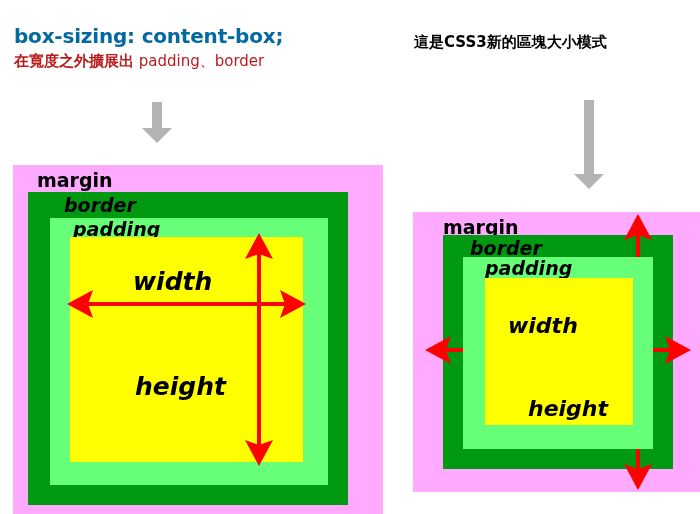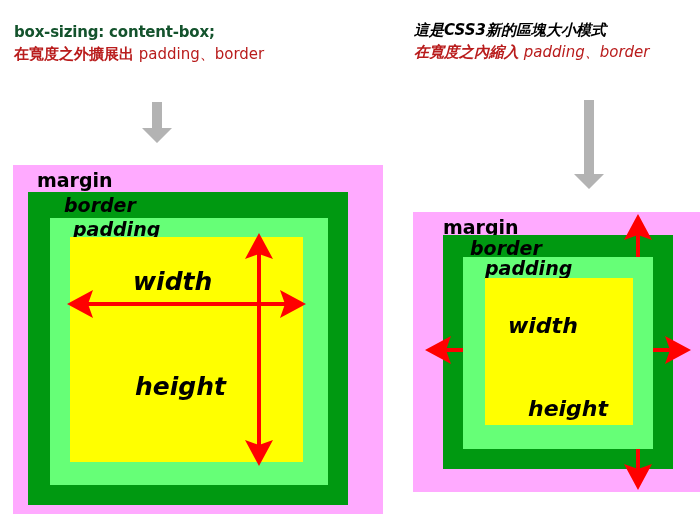--- a/index.html
+++ b/index.html
@@ -21,36 +21,36 @@
     position: absolute;
     line-height: 1.45;
     white-space: nowrap;
   }
   .caption .line1 {
     font-size: 15px;
     font-weight: 700;
     color: #000000;
   }
   .caption .line2 {
-    font-size: 15px;
+    font-size: 20px;
     font-weight: 700;
-    color: #14532d;
+    color: #0369a1;
     letter-spacing: -0.2px;
   }
   .caption .line3 {
     font-size: 15px;
     font-weight: 700;
     color: #b91c1c;
   }
   .caption .line3 .mono {
     font-weight: 400;
   }
 
   #caption-left  { left: 14px;  top: 22px; }
-  #caption-right { left: 414px; top: 20px; font-style: italic; }
+  #caption-right { left: 414px; top: 32px; }
 
   
   .grey-arrow {
     position: absolute;
     display: block;
   }
 
   
   .margin-box {
     position: absolute;
@@ -136,21 +136,20 @@
         </svg>
         <span class="dim-label" style="left:65px; top:137px;">height</span>
 
       </div>
     </div>
   </div>
 </div>
 
 <div class="caption" id="caption-right">
   <div class="line1">這是CSS3新的區塊大小模式</div>
-  <div class="line3"><span>在寬度之內縮入</span><span class="mono"> padding、border</span></div>
 </div>
 
 <svg class="grey-arrow" style="left:571px; top:100px;" width="36" height="90" viewBox="0 0 36 90">
   <path d="M13 0 H23 V74 H33 L18 89 L3 74 H13 Z" fill="#b3b3b3"></path>
 </svg>
 
 <div class="margin-box" style="left:413px; top:190px; width:287px; height:280px;">
 
   <span class="box-label" style="left:30px; top:6px;">margin</span>
 

